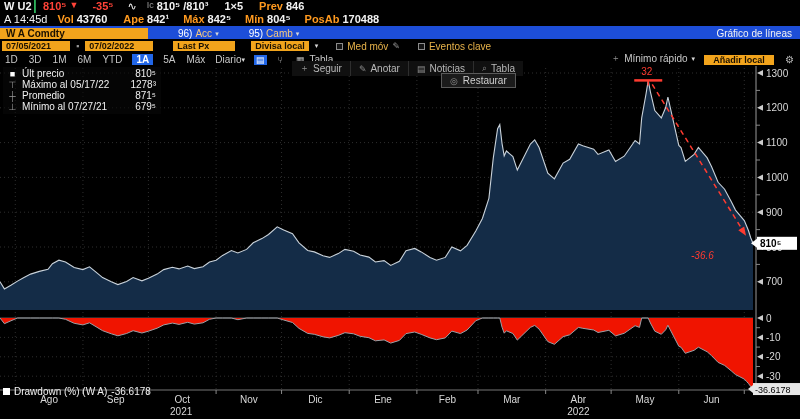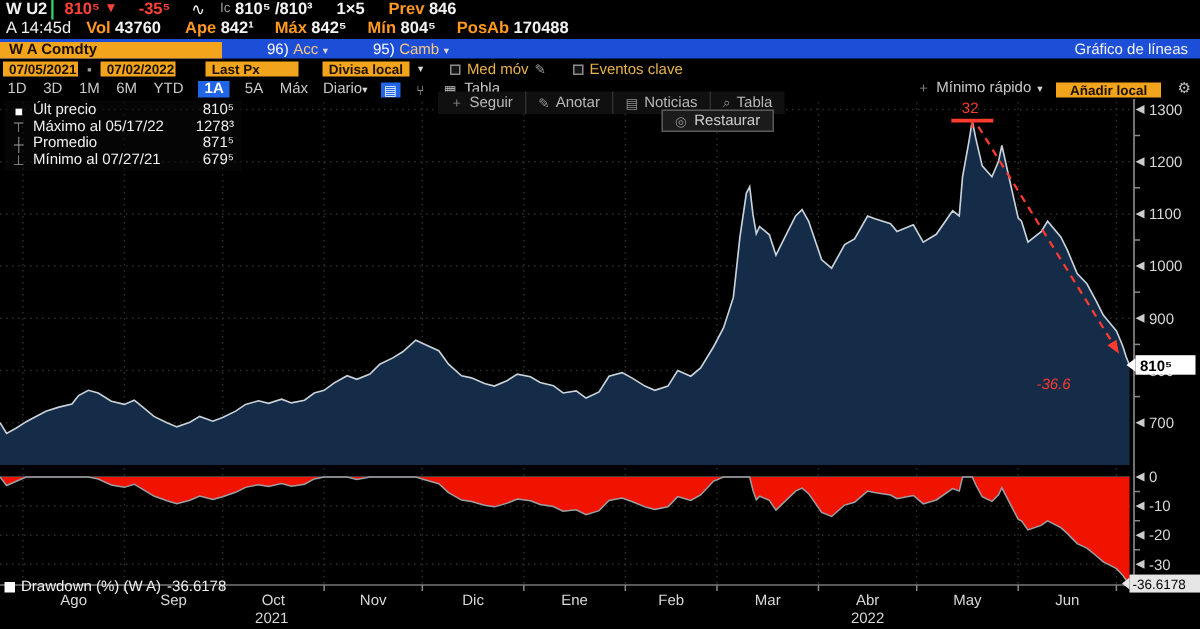--- a/index.html
+++ b/index.html
@@ -18,21 +18,21 @@
   .secbox{background:#f2a41c;color:#1a1000;font-weight:bold;height:11px;line-height:11px;
           padding:0 6px;min-width:148px}
   .menuitem{display:flex;gap:3px;margin-left:30px;align-items:center}
   .mnum{color:#fff}.mlbl{color:#f7c97e}
   .chev{color:#d8d8d8;font-size:7px}
   .screen-title{margin-left:auto;margin-right:8px;color:#f2f2f2}
   
   .row3{position:absolute;top:40px;left:0;width:800px;height:12px;display:flex;align-items:center;
         font-size:10px;gap:6px;padding-left:2px}
   .ambox{background:#f2a41c;color:#1a1000;font-weight:bold;font-size:9px;height:10px;line-height:10px;padding:0 4px}
-  .datebox{width:50px;text-align:left}
+  .datebox{width:68px;text-align:left}
   .cb{width:7px;height:7px;border:1px solid #8b8b8b;background:#141414;display:inline-block}
   .cblbl{color:#e8b34a}
   .ckwrap{display:flex;align-items:center;gap:4px;margin-left:12px}
   .row4{position:absolute;top:53px;left:0;width:800px;height:12px;display:flex;align-items:flex-end;
         font-size:10px;gap:9px;padding:0 6px 0 4px;color:#c9c9c9}
   .period{padding:0 1px}
   .period.active{background:#2166e8;color:#fff;padding:0 4px;font-weight:bold}
   .freq{display:flex;gap:0;align-items:center}
   .iconbox{font-size:9px;padding:0 2px;color:#bdbdbd}
   .iconbox.blue{background:#2166e8;color:#fff}

